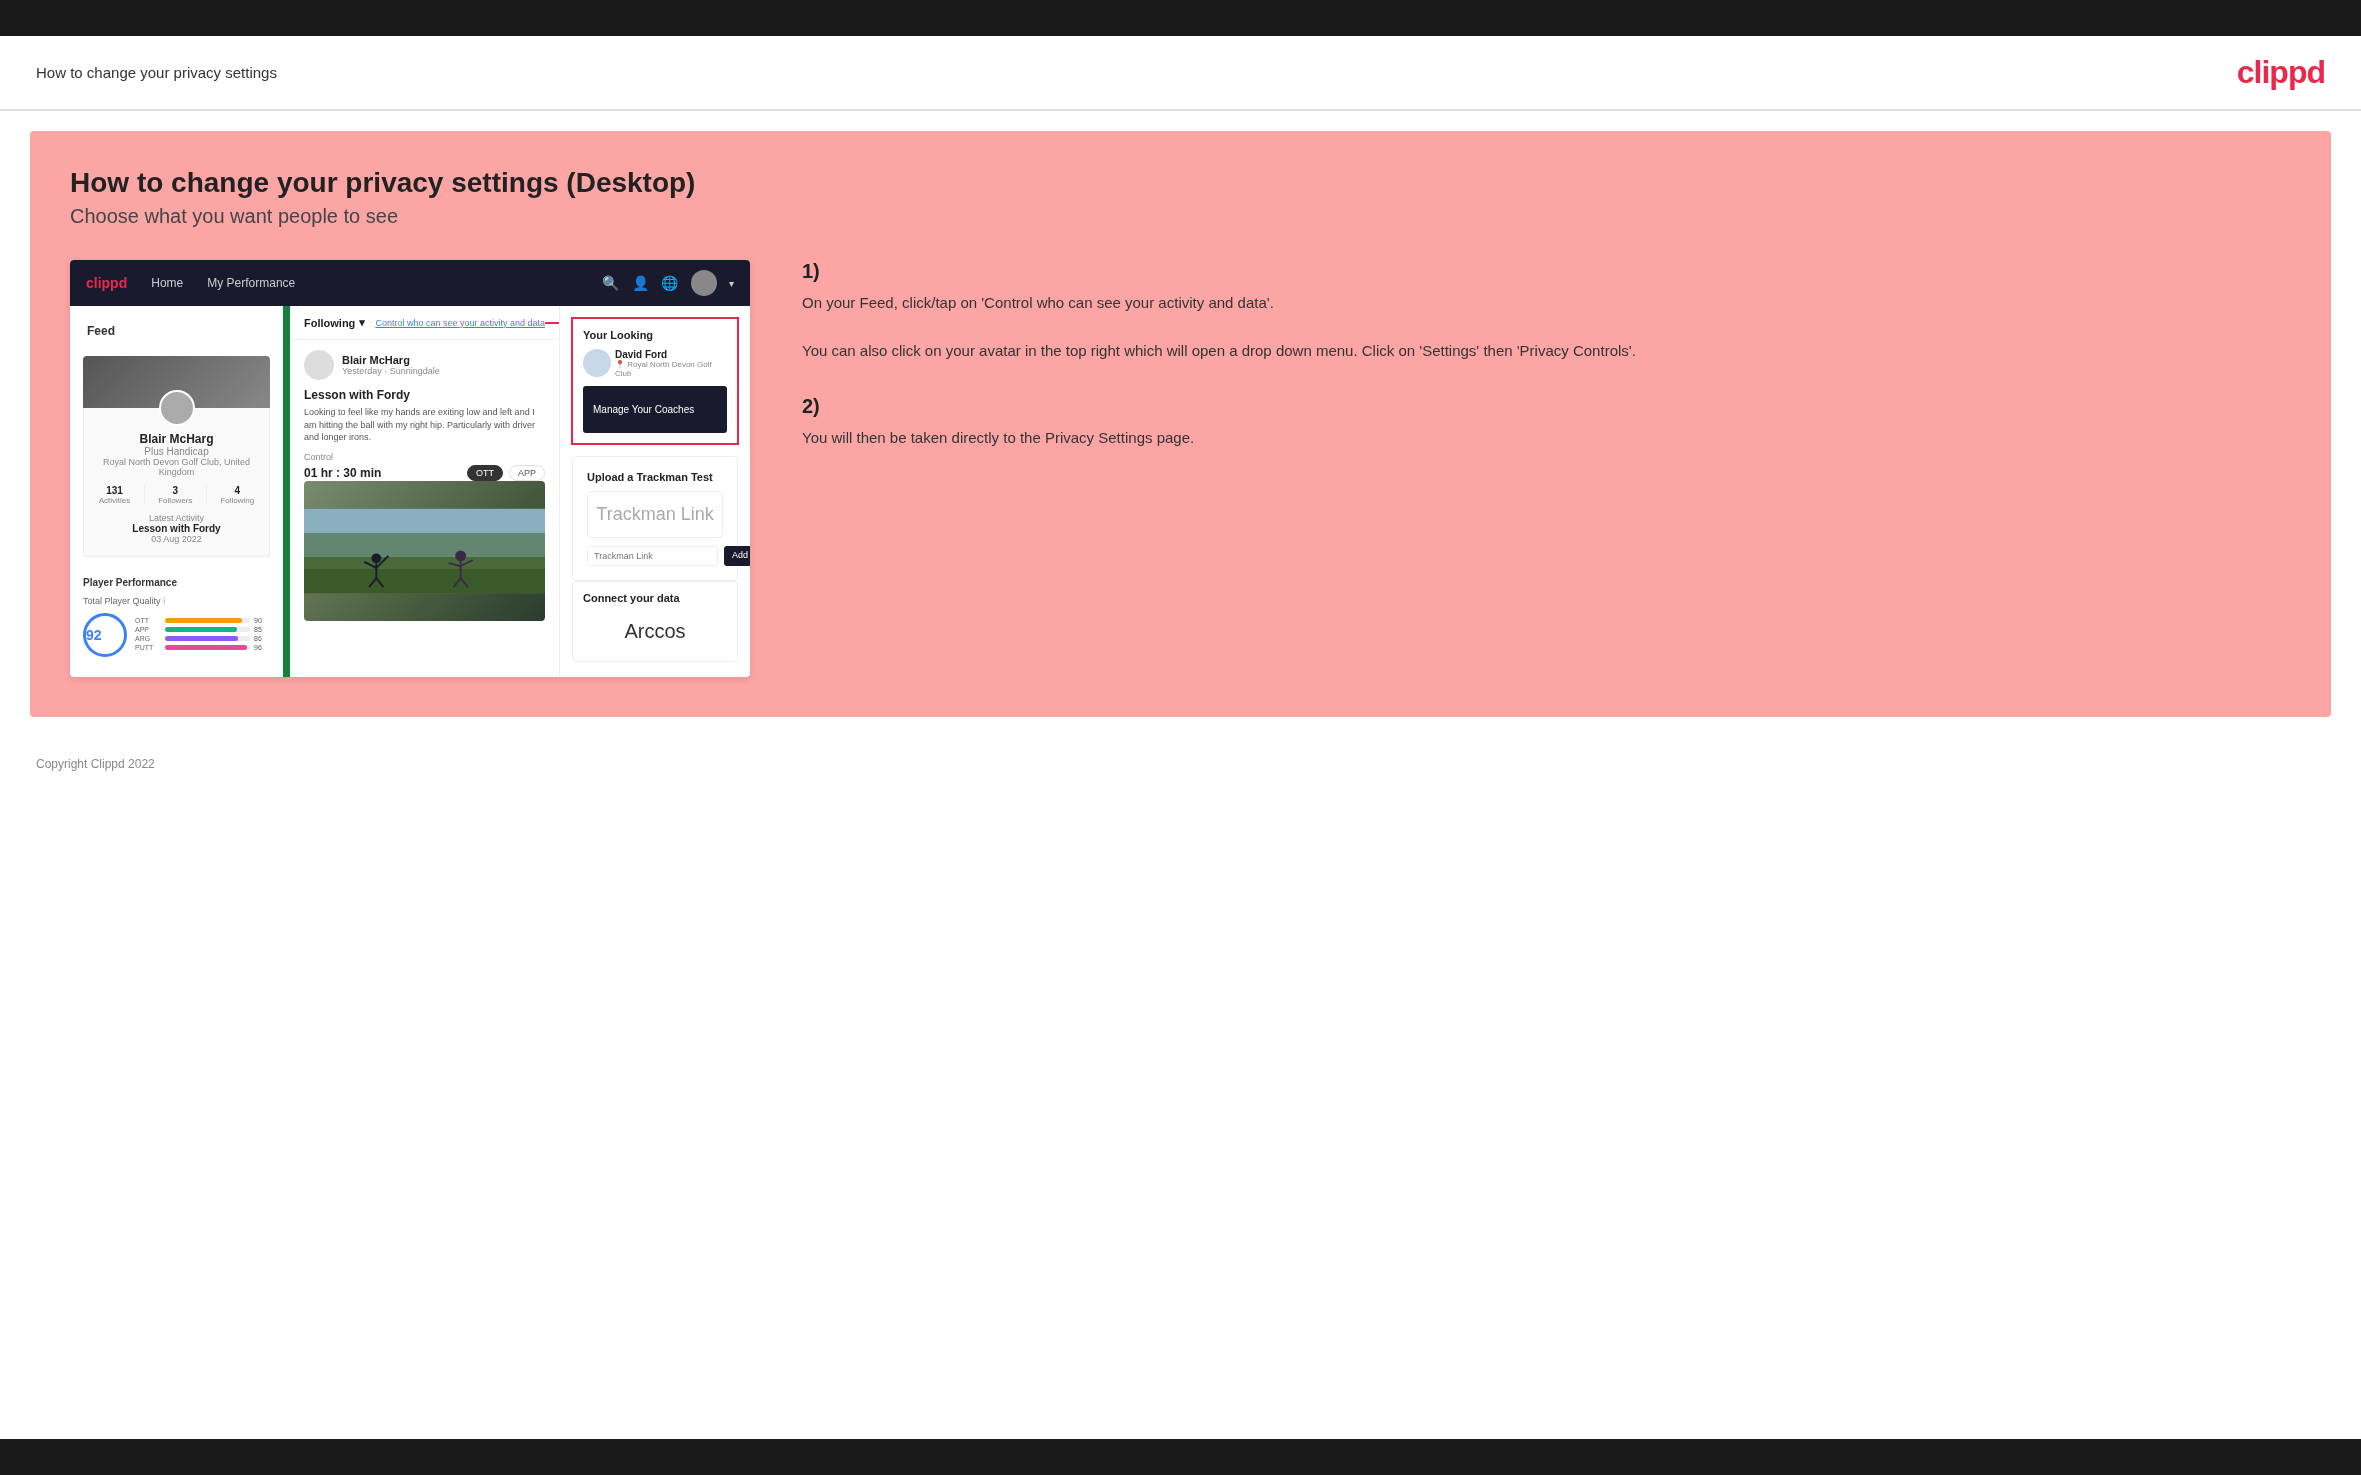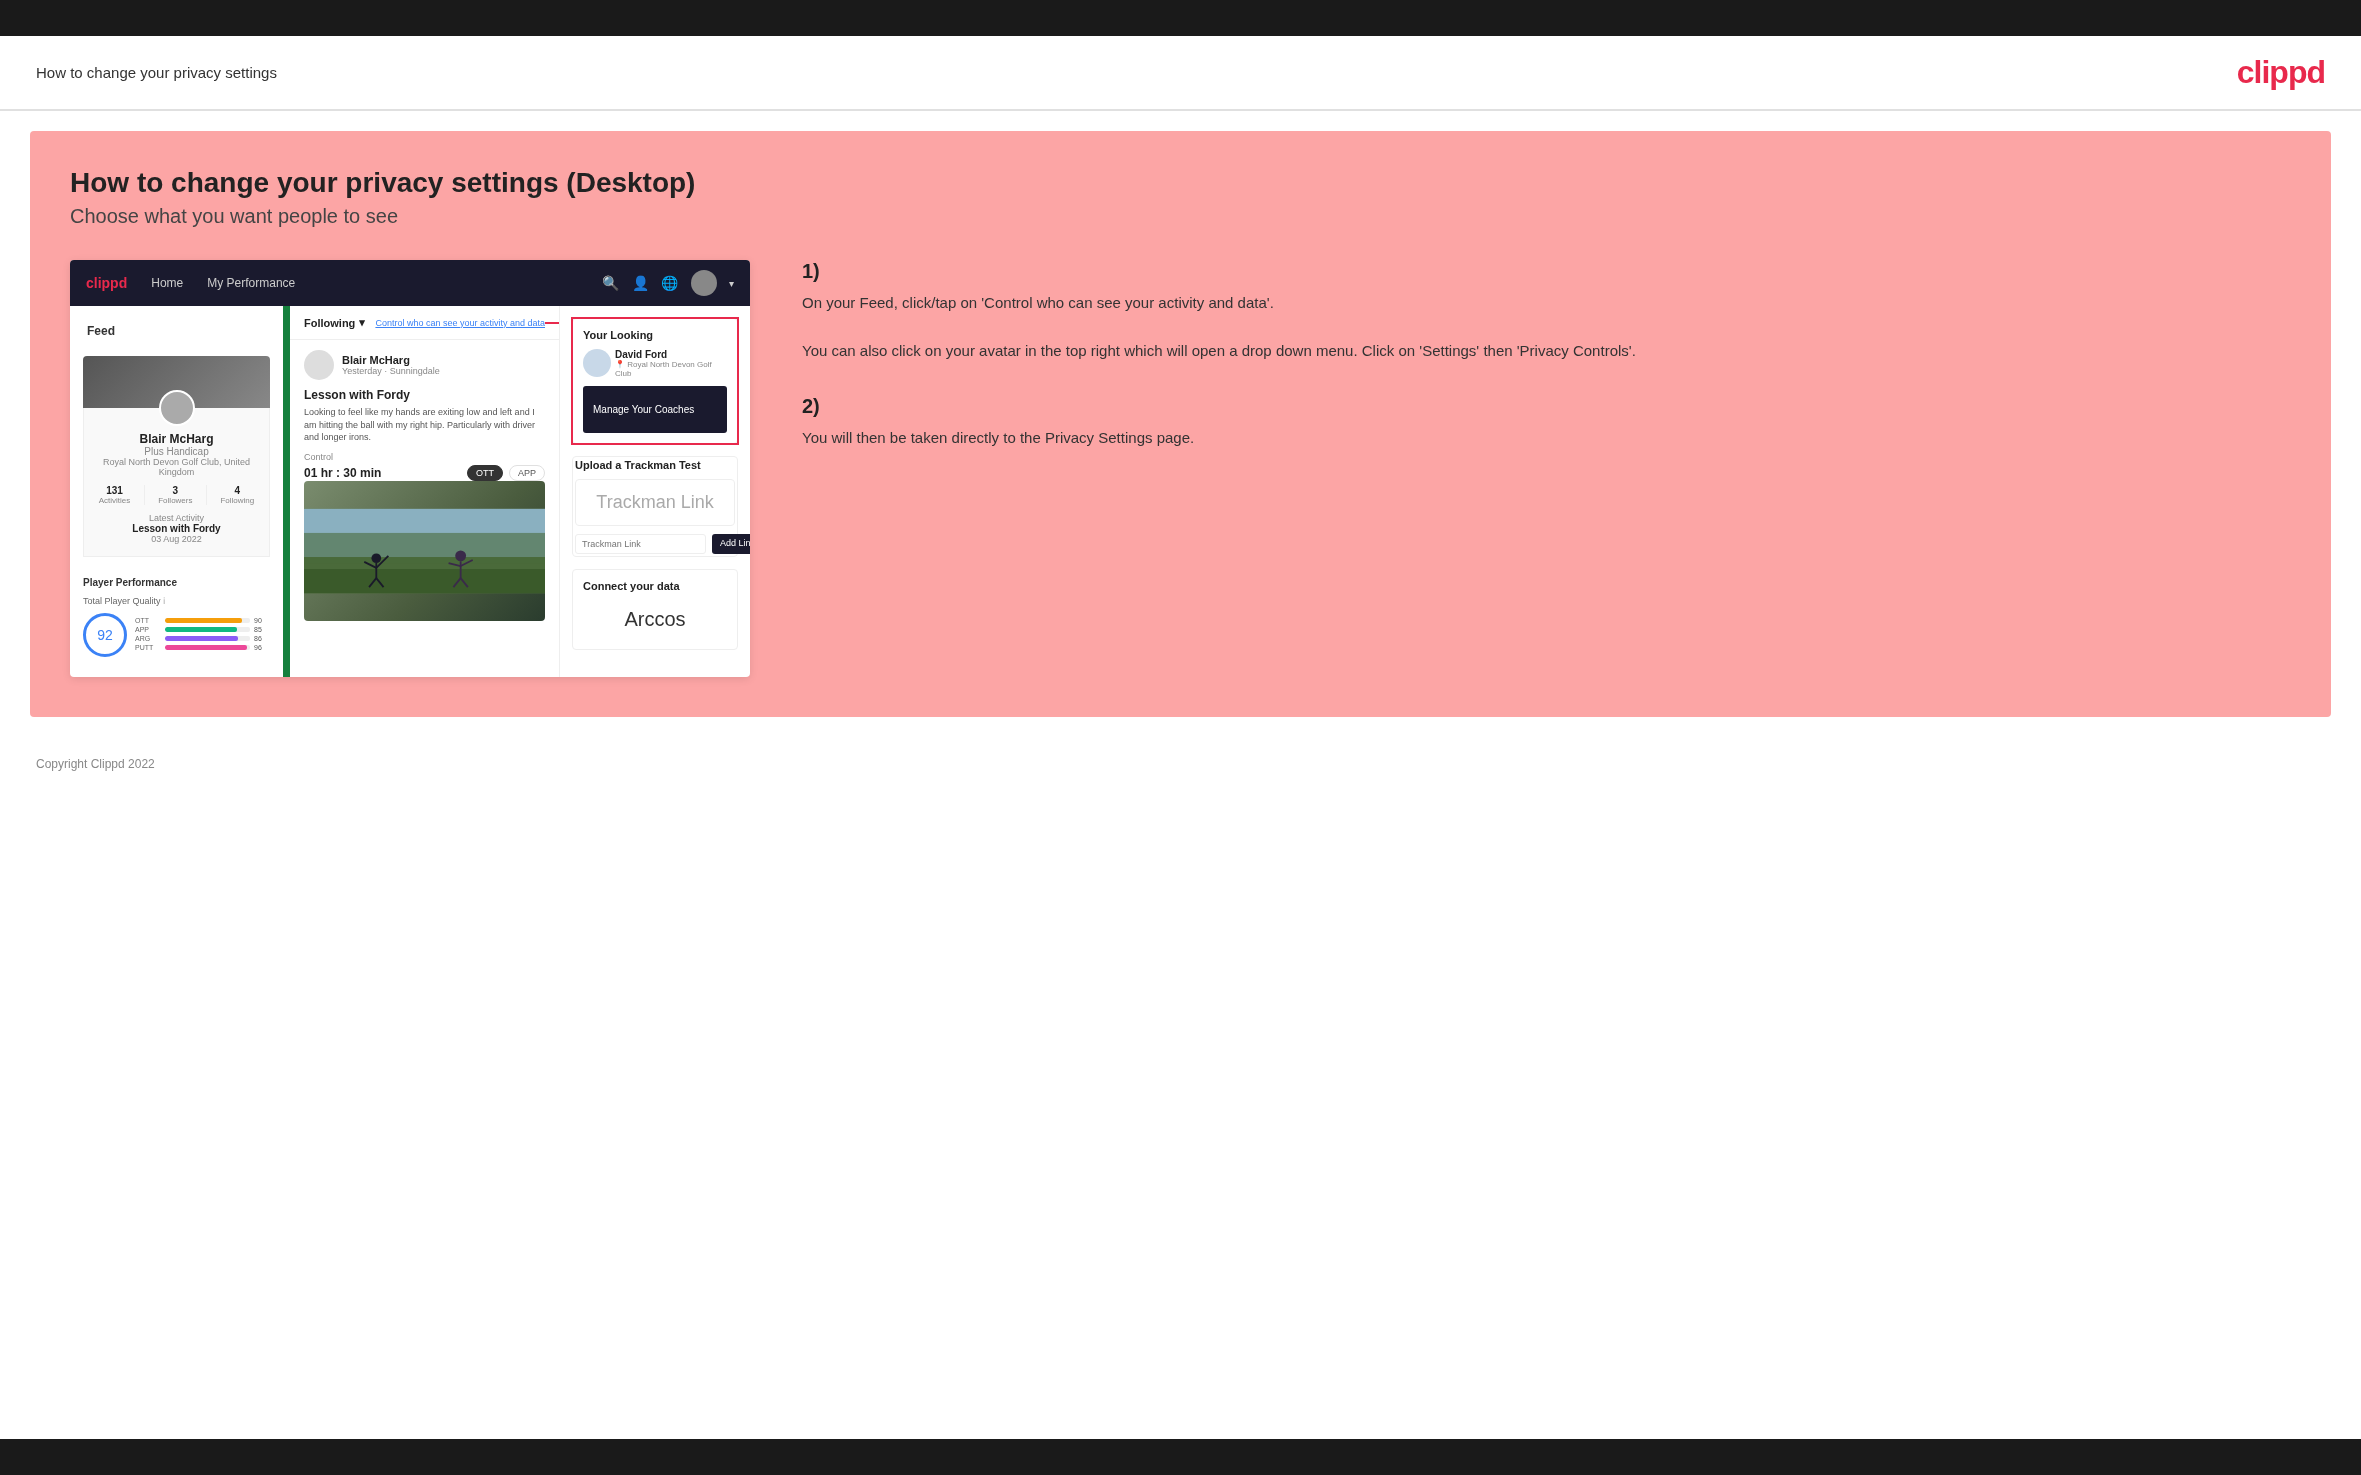--- a/index.html
+++ b/index.html
@@ -218,23 +218,23 @@
       align-items: center;
       gap: 8px;
     }
     .quality-circle {
       width: 44px;
       height: 44px;
       border-radius: 50%;
       border: 3px solid #3b82f6;
       display: flex;
       align-items: center;
-      justify-content: center;
+      justify-content: flex-start;
       font-size: 14px;
-      font-weight: 400;
+      font-weight: 700;
       color: #3b82f6;
       flex-shrink: 0;
     }
     .quality-bars {
       flex: 1;
     }
     .bar-row {
       display: flex;
       align-items: center;
       gap: 4px;
@@ -423,22 +423,21 @@
       font-size: 10px;
       padding: 18px 10px;
       border-radius: 3px;
       width: 100%;
       text-align: left;
       cursor: pointer;
     }
     .trackman-section {
       border: 1px solid #eee;
       border-radius: 4px;
-      padding: 2px;
-      margin-bottom: 12px;
+      padding: 14px;
       background: #fff;
     }
     .trackman-title {
       font-size: 11px;
       font-weight: 700;
       color: #222;
       margin-bottom: 8px;
     }
     .trackman-big {
       font-size: 18px;

